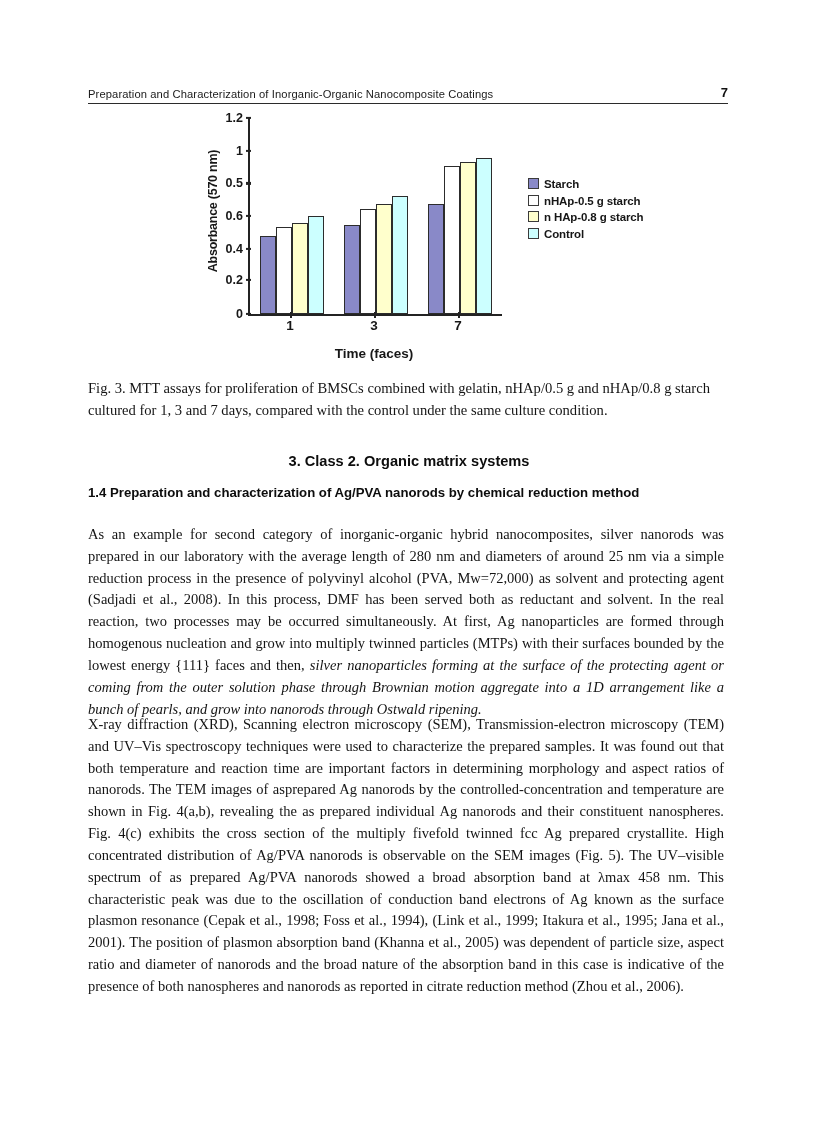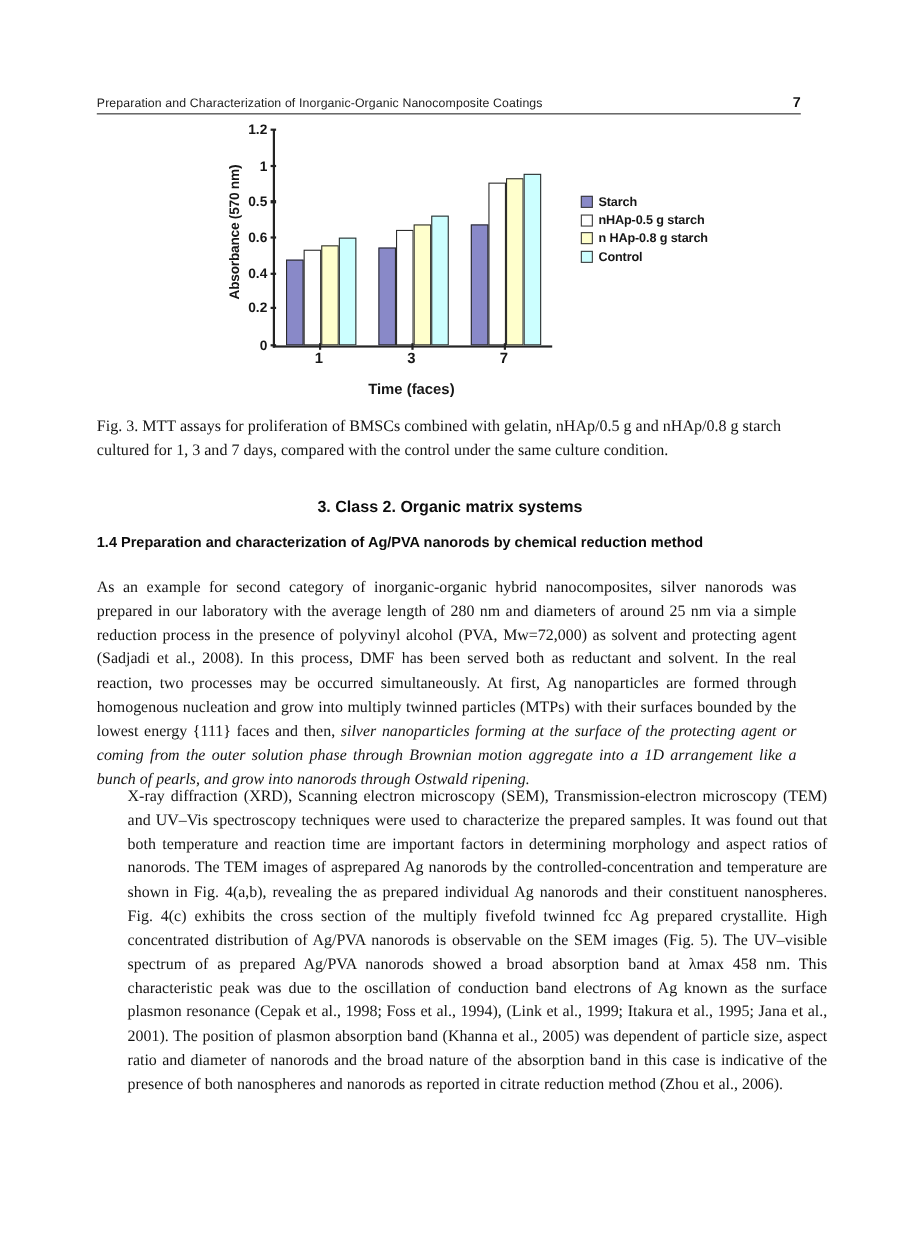--- a/index.html
+++ b/index.html
@@ -238,21 +238,21 @@
     left: 88px;
     width: 636px;
     font-family: "Liberation Serif", serif;
     font-size: 14.5px;
     line-height: 1.505;
     color: #141414;
     text-align: justify;
     text-justify: inter-word;
   }
   #para1 { top: 524px; }
-  #para2 { top: 714px; margin-left: 28px; }
+  #para2 { top: 714px; }
   .italic { font-style: italic; }
 </style>
 </head>
 <body>
 
 <div class="page">
 
   <div class="header">
     <span class="header-title">Preparation and Characterization of Inorganic-Organic Nanocomposite Coatings</span>
     <span class="header-page">7</span>

